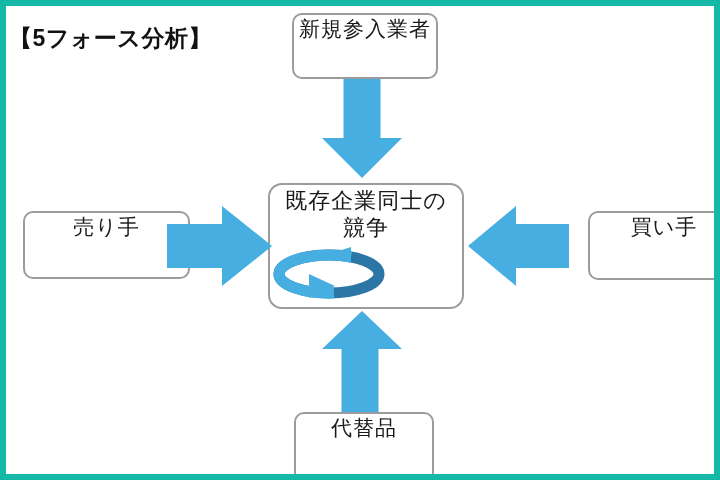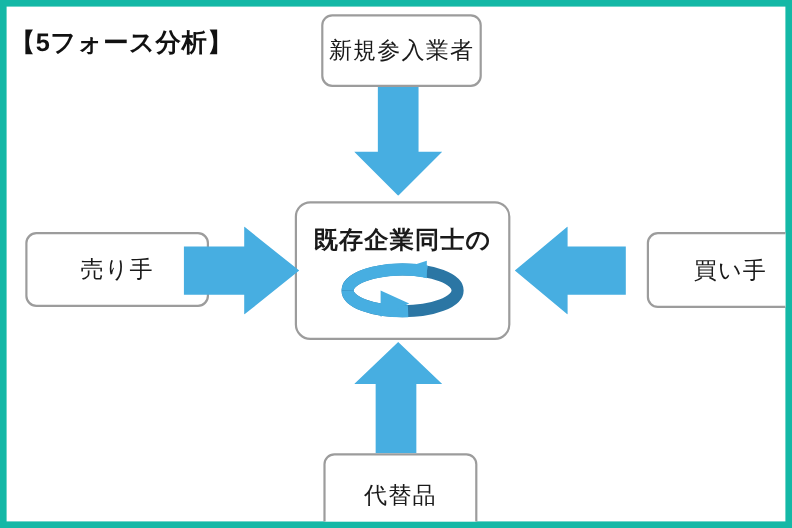--- a/index.html
+++ b/index.html
@@ -16,34 +16,33 @@
     position:absolute; left:3px; top:17px;
     font-size:23px; font-weight:bold; color:#111111;
     letter-spacing:0.5px; white-space:nowrap;
   }
   .node {
     position:absolute;
     background:#ffffff;
     border:2px solid #9C9C9C;
     border-radius:10px;
     box-sizing:border-box;
-    display:flex; align-items:center; justify-content:center;
+    display:flex; justify-content:center;
     font-size:21px; color:#1A1A1A; letter-spacing:1px;
     text-align:center;
   }
   .node-top    { left:286px; top:7px;   width:146px; height:66px; }
   .node-left   { left:17px;  top:205px; width:167px; height:68px; }
   .node-right  { left:582px; top:205px; width:152px; height:69px; }
   .node-bottom { left:288px; top:406px; width:140px; height:76px; }
   .node-center {
     left:262px; top:177px; width:196px; height:126px;
     border-radius:14px;
     flex-direction:column; justify-content:flex-start;
-    padding-top:19px;
-    font-weight:bold;
+    padding-top:2px;
   }
   .center-text { font-size:22px; line-height:27px; color:#1A1A1A; }
   .arrow { position:absolute; display:block; }
   .arrow-down  { left:316px; top:73px; }
   .arrow-up    { left:316px; top:305px; }
   .arrow-right { left:161px; top:200px; }
   .arrow-left  { left:458px; top:200px; }
   .cycle-icon { margin-top:5px; display:block; }
 </style>
 </head>
@@ -65,20 +64,21 @@
     <span>買い手</span>
   </div>
 
   <div class="node node-bottom">
     <span>代替品</span>
   </div>
 
   <div class="node node-center">
     <div class="center-text">
       <div>既存企業同士の</div>
+      <div>競争</div>
     </div>
     <svg class="cycle-icon" width="118" height="55" viewBox="0 0 118 55">
       <ellipse cx="59" cy="28" rx="50" ry="19" fill="none" stroke-width="11" stroke="#2B76A4"></ellipse>
       <path d="M 9 28 A 50 19 0 0 1 81 11" fill="none" stroke-width="11" stroke="#47AEE1"></path>
       <path d="M 9 28 A 50 19 0 0 0 64 46.9" fill="none" stroke-width="11" stroke="#47AEE1"></path>
       <polygon points="56,9 81,1 81,17" fill="#47AEE1"></polygon>
       <polygon points="39,28 39,52 65,40" fill="#47AEE1"></polygon>
     </svg>
   </div>
 

